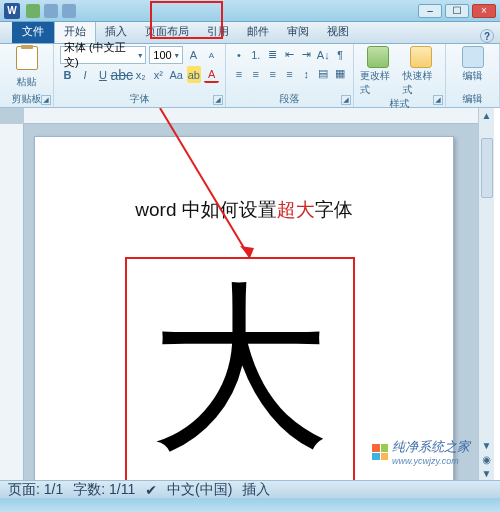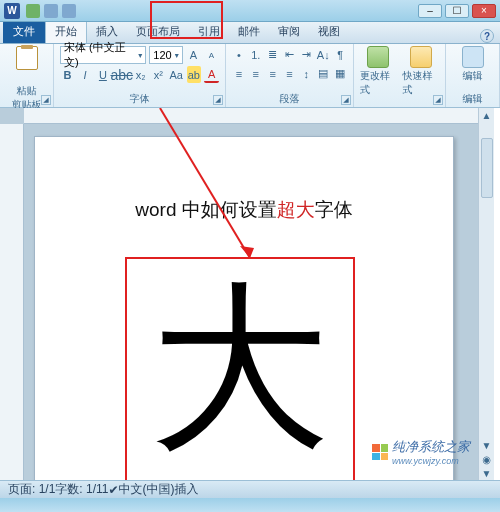--- a/index.html
+++ b/index.html
@@ -8,29 +8,29 @@
   .titlebar{height:22px;background:linear-gradient(#bfe0f2,#9ccfe8);display:flex;align-items:center;font-size:11px;color:#222;position:relative;border-bottom:1px solid #6fa7c6}
   .word-badge{width:16px;height:16px;background:#2b579a;border-radius:2px;margin:0 4px;display:inline-flex;align-items:center;justify-content:center;color:#fff;font-size:10px;font-weight:bold}
   .qat{display:flex;gap:4px;margin-left:2px}
   .qat-ico{width:14px;height:14px;border-radius:2px}
   .title-text{position:absolute;left:50%;transform:translateX(-50%)}
   .win-ctrl{position:absolute;right:4px;display:flex;gap:3px}
   .win-btn{width:24px;height:14px;border:1px solid #6fa7c6;border-radius:2px;display:flex;align-items:center;justify-content:center;font-size:10px;background:#dbeef7}
   .win-btn.close{background:#d9534f;color:#fff;border-color:#b63a36}
   
   .tabs{height:22px;background:linear-gradient(#e9f2f8,#ccdfed);display:flex;align-items:flex-end;font-size:11px;border-bottom:1px solid #8ab2cd}
-  .tab-file{background:#1a5ea0;color:#fff;padding:4px 10px;border-top-left-radius:3px;border-top-right-radius:3px;margin-left:3px;font-size:11px}
+  .tab-file{background:#1a5ea0;color:#fff;padding:4px 10px;border-top-left-radius:3px;border-top-right-radius:3px;margin-left:12px;font-size:11px}
   .tab{padding:4px 9px;color:#2a4460;cursor:default}
   .tab.active{background:#f3f7fb;border:1px solid #9cbfd6;border-bottom:none;border-top-left-radius:3px;border-top-right-radius:3px}
   .help-ico{margin-left:auto;margin-right:6px;color:#2b579a;font-weight:bold;border:1px solid #8ab2cd;border-radius:50%;width:14px;height:14px;display:flex;align-items:center;justify-content:center;font-size:10px}
   
   .ribbon{height:64px;background:linear-gradient(#f4f9fc,#dfeef7);display:flex;font-size:10px;border-bottom:1px solid #9cbfd6}
   .group{border-right:1px solid #c1d6e6;padding:2px 6px 1px 6px;display:flex;flex-direction:column;justify-content:space-between;position:relative}
   .group-label{text-align:center;color:#3c6a8e;font-size:10px;margin-top:auto}
-  .paste{display:flex;flex-direction:column;align-items:center;gap:14px;color:#3c6a8e}
+  .paste{display:flex;flex-direction:column;align-items:center;gap:5px;color:#3c6a8e}
   .paste-ico{width:22px;height:24px;background:#fff;border:1px solid #b9923b;border-radius:2px;position:relative}
   .paste-ico:before{content:"";position:absolute;top:-2px;left:4px;width:12px;height:4px;background:#c9a25c;border-radius:1px}
   .grow{display:flex;flex-direction:column;gap:2px}
   .row{display:flex;gap:3px;align-items:center}
   .combo{height:18px;border:1px solid #9cbfd6;background:#fff;display:flex;align-items:center;padding:0 3px;font-size:11px}
   .combo .arr{margin-left:3px;font-size:8px;color:#3c6a8e}
   .fontname{width:96px}
   .fontsize{width:36px;justify-content:center}
   .ico-btn{width:17px;height:17px;display:flex;align-items:center;justify-content:center;color:#3c6a8e;font-size:11px;border-radius:2px}
   .red-box-a{position:absolute;border:2px solid #e02020;left:150px;top:1px;width:73px;height:38px;pointer-events:none}
@@ -57,21 +57,21 @@
   .wm-ic{width:16px;height:16px;display:grid;grid-template-columns:1fr 1fr;grid-template-rows:1fr 1fr;gap:1px}
   .wm-ic span:nth-child(1){background:#f15a24}
   .wm-ic span:nth-child(2){background:#8cc63f}
   .wm-ic span:nth-child(3){background:#29abe2}
   .wm-ic span:nth-child(4){background:#fbb040}
   
   .vscroll{position:absolute;top:108px;right:6px;bottom:32px;width:16px;background:#e2ecf3;border-left:1px solid #b7cad9;display:flex;flex-direction:column;align-items:center;justify-content:space-between;font-size:10px;color:#3c6a8e}
   .vscroll .thumb{width:12px;height:60px;background:#cfe0ec;border:1px solid #a7bfd2;border-radius:2px;margin-top:16px}
   .vscroll .arrbtn{width:14px;height:14px;display:flex;align-items:center;justify-content:center}
   
-  .status{position:absolute;left:0;right:0;bottom:14px;height:18px;background:linear-gradient(#d9eaf5,#bcd6e8);display:flex;align-items:center;font-size:12px;color:#2a4460;padding:0 8px;border-top:1px solid #9cbfd6}
+  .status{position:absolute;left:0;right:0;bottom:14px;height:18px;background:linear-gradient(#d9eaf5,#bcd6e8);display:flex;align-items:center;font-size:14px;color:#2a4460;gap:10px;padding:0 8px;border-top:1px solid #9cbfd6}
   
   .aero-bottom{position:absolute;left:0;right:0;bottom:0;height:14px;background:linear-gradient(#9ccfe8,#bfe0f2)}
 </style>
 </head>
 <body>
 
 <div class="titlebar">
   <span class="word-badge">W</span>
   <div class="qat">
     <span class="qat-ico" style="background:#6fb267"></span>
@@ -110,21 +110,21 @@
   </div>
 
   <div class="group" style="width:172px">
     <div class="grow">
       <div class="row">
         <div class="combo fontname">
           <span>宋体 (中文正文)</span>
             <span class="arr">▾</span>
         </div>
         <div class="combo fontsize">
-          <span>120</span>
+          <span>100</span>
             <span class="arr">▾</span>
         </div>
         <span class="ico-btn">A</span>
         <span class="ico-btn" style="font-size:8px">A</span>
       </div>
       <div class="row">
         <span class="ico-btn" style="font-weight:bold">B</span>
         <span class="ico-btn" style="font-style:italic">I</span>
         <span class="ico-btn" style="text-decoration:underline">U</span>
         <span class="ico-btn" style="text-decoration:line-through;font-size:14px">abc</span>
@@ -168,20 +168,21 @@
     <div class="row" style="gap:6px">
       <div class="big-btn">
         <div class="ic change-ic"></div>
         <span>更改样式</span>
       </div>
       <div class="big-btn">
         <div class="ic styles-ic"></div>
         <span>快速样式</span>
       </div>
     </div>
+    <span class="group-label">样式</span>
     <span class="launcher">◢</span>
   </div>
 
   <div class="group" style="flex:1">
     <div class="big-btn" style="margin:0 auto">
       <div class="ic" style="background:#cde4f5;border:1px solid #8ab2cd"></div>
       <span>编辑</span>
     </div>
     <span class="group-label">编辑</span>
   </div>

